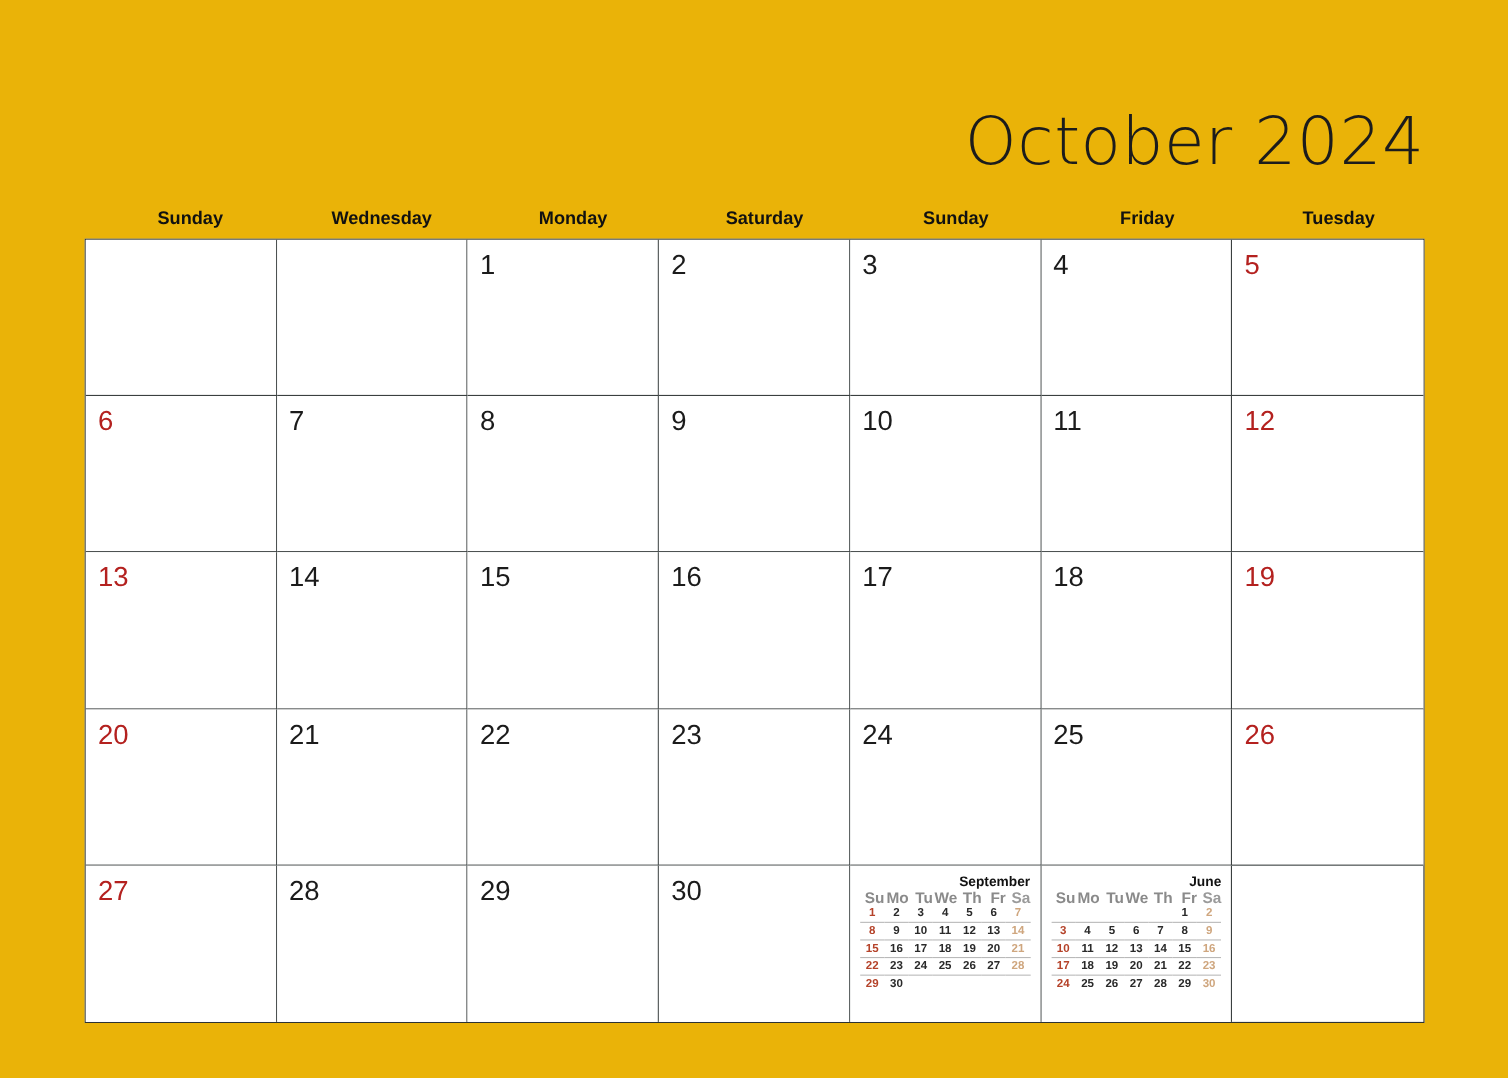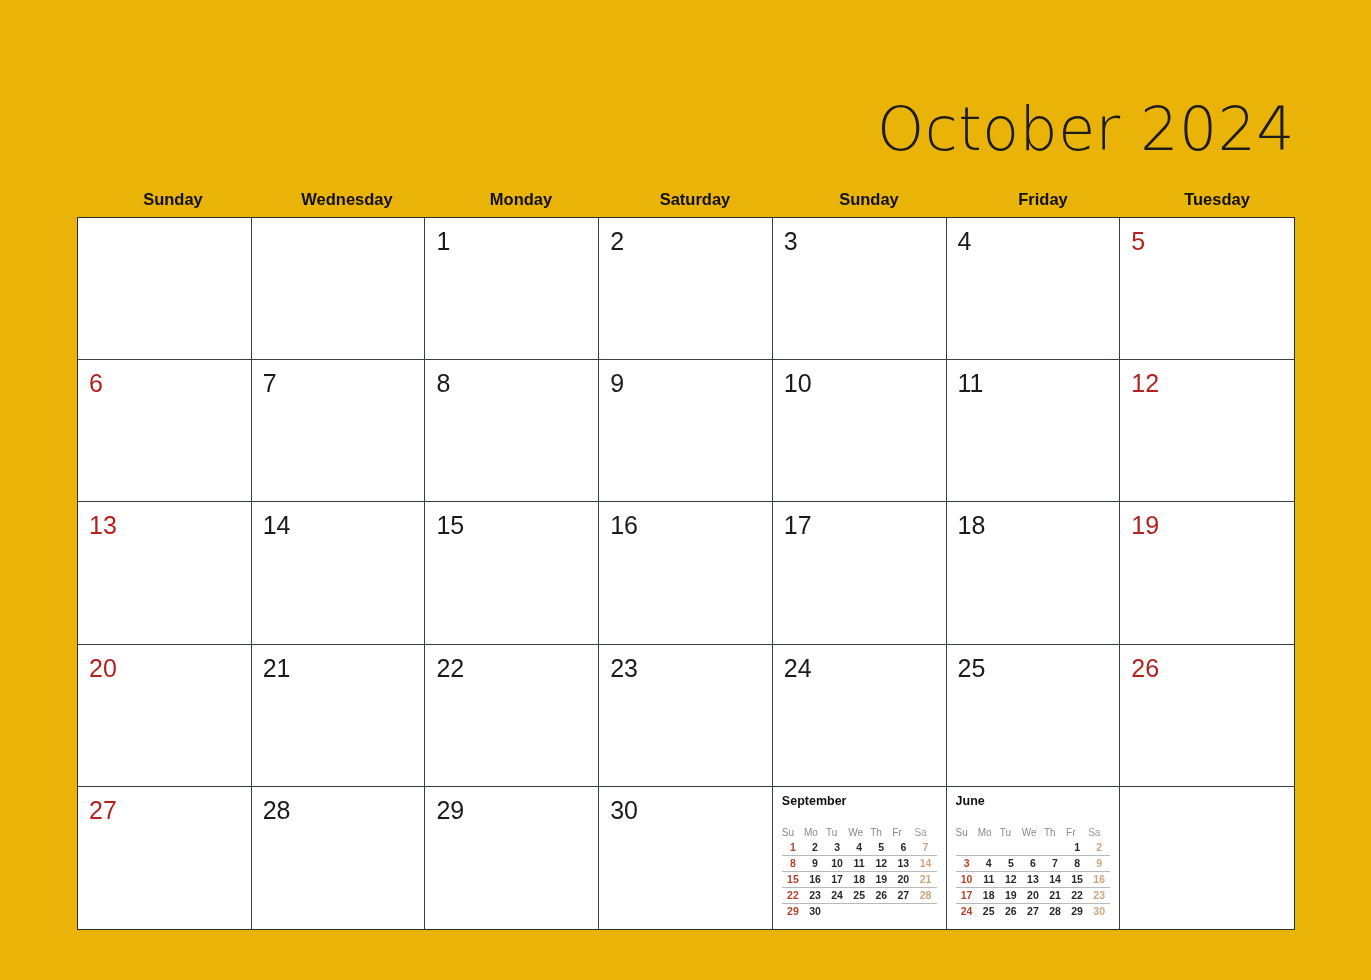--- a/index.html
+++ b/index.html
@@ -96,38 +96,38 @@
     left: 0;
     top: 0;
     width: 100%;
     height: 100%;
     box-sizing: border-box;
     padding: 7px 9px 4px 9px;
     display: flex;
     flex-direction: column;
   }
   .mini-title {
-    text-align: left;
+    text-align: right;
     font-size: 12.5px;
     font-weight: bold;
     color: #111111;
     line-height: 15px;
-    margin-bottom: 19px;
+    margin-bottom: 2px;
   }
   .mini-table {
     width: 100%;
     border-collapse: collapse;
     table-layout: fixed;
   }
   .mini-table th {
-    font-size: 10px;
-    font-weight: normal;
+    font-size: 14px;
+    font-weight: bold;
     color: #8a8a8a;
     padding: 0 0 2px 0;
-    text-align: left;
+    text-align: right;
     line-height: 10px;
   }
   .mini-table td {
     font-size: 10.5px;
     font-weight: bold;
     color: #2a2a2a;
     text-align: center;
     padding: 1.5px 0 1.5px 0;
     line-height: 12px;
     border-bottom: 1px solid #b9b9b9;

